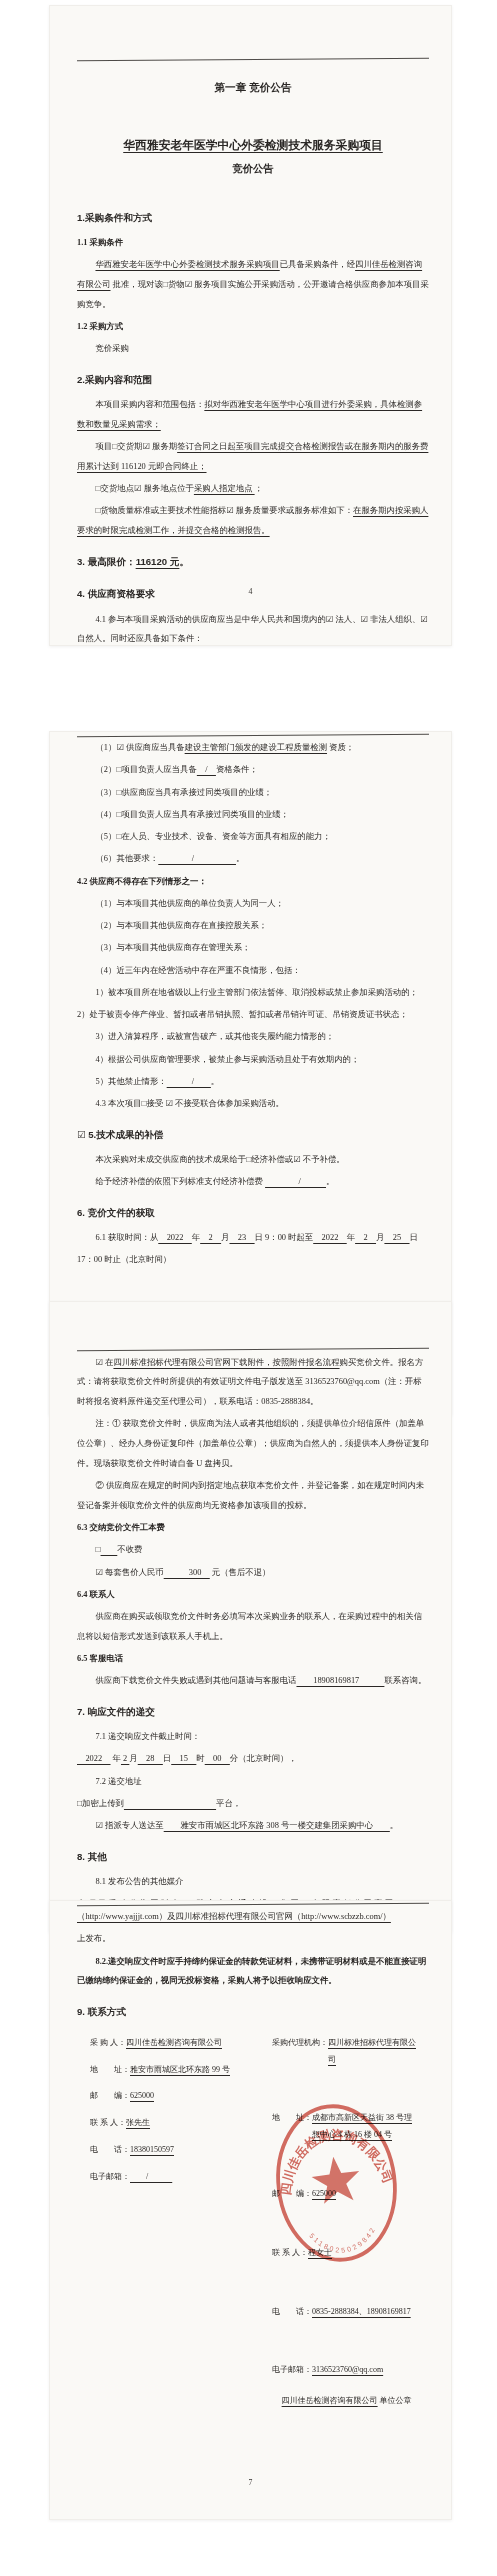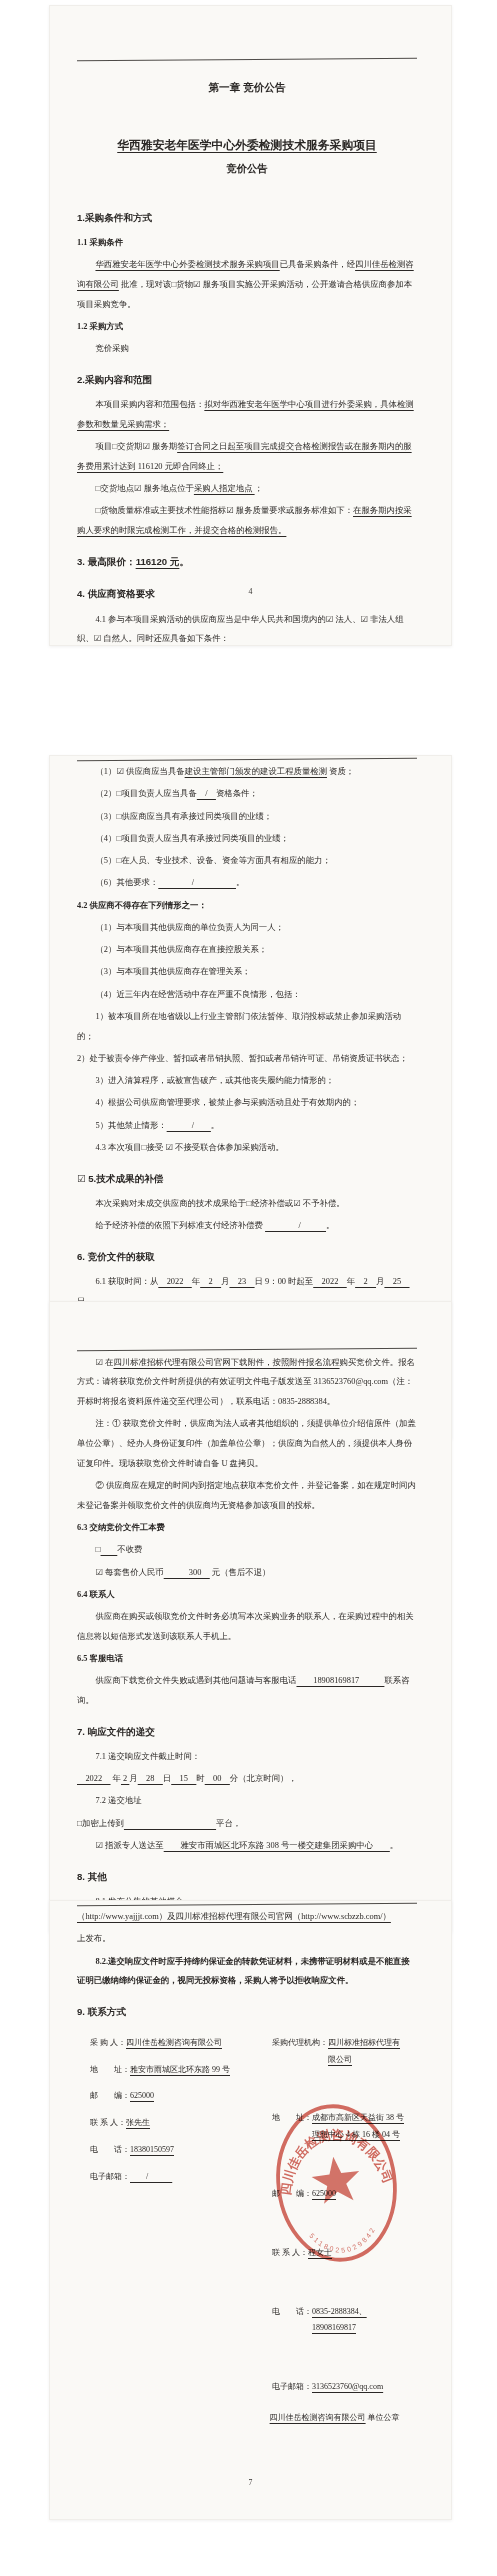--- a/index.html
+++ b/index.html
@@ -6,24 +6,24 @@
   body{
     width:498px;height:2576px;position:relative;overflow:hidden;
     background:#ffffff;
     font-family:"Liberation Serif","DejaVu Serif",serif;
     color:#2b2826;
   }
   .page{
     position:absolute;left:49px;width:403px;box-sizing:border-box;
     background:#faf9f6;border:0.6px solid #f0eeea;
     box-shadow:0 0.6px 3.1px rgba(0,0,0,0.06);
-    padding:0 34px 0 27px;overflow:hidden;
+    padding:0 22px 0 27px;overflow:hidden;
   }
   #page1{top:5px;height:641px;}
-  #page2{top:755px;height:684px;}
+  #page2{top:731px;height:684px;}
   #page3{top:1301px;height:631px;}
   #page4{top:1900px;height:620px;}
 
   .rule{border-top:1.2px solid #4d4a47;margin:32px 1.2px 8.7px 1.2px;transform:rotate(-0.4deg);}
   #page1 .rule{margin-top:53px;}
   #page3 .rule{margin-top:47px;}
 
   .ln{font-size:8.4px;line-height:2.35;margin:2.5px 0;}
   .p{text-indent:2.2em;}
   .pflat{text-indent:0;}

